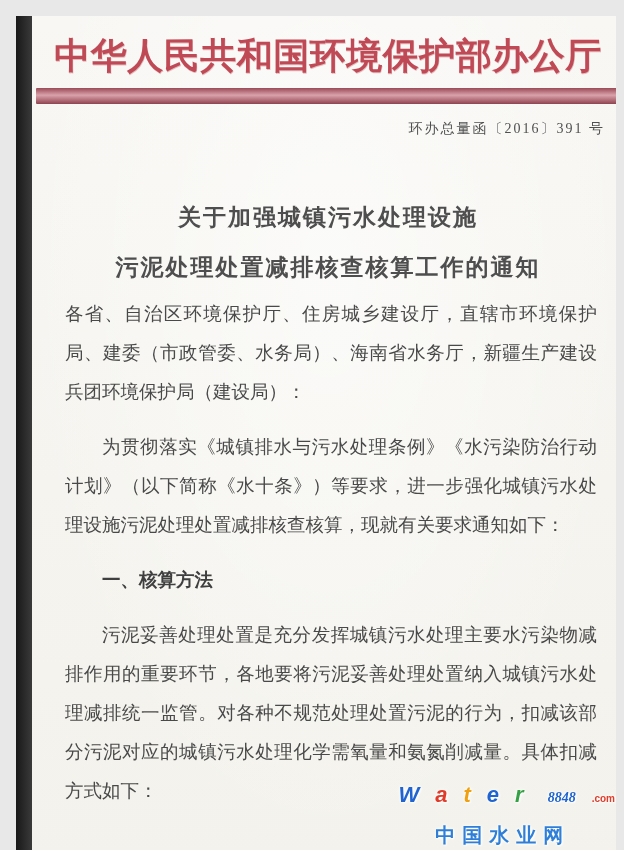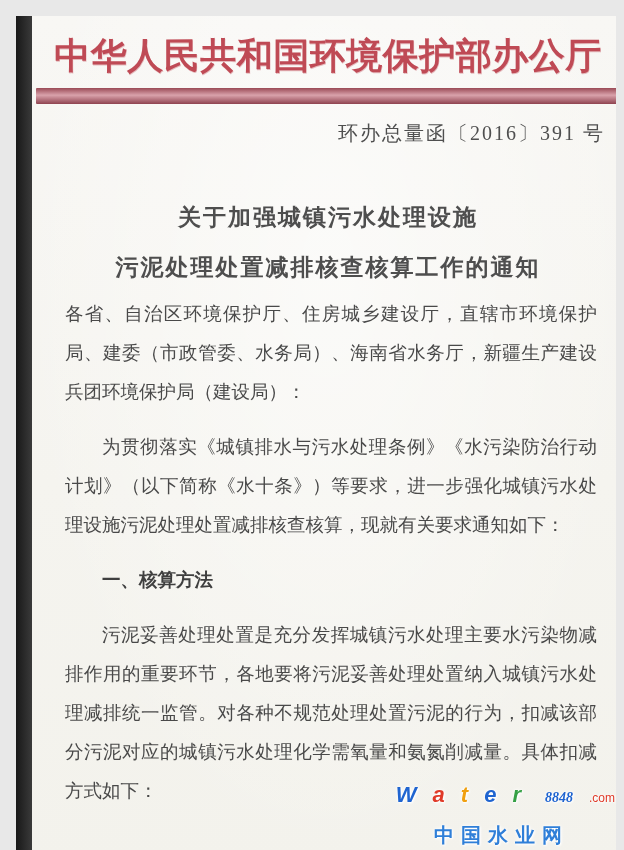--- a/index.html
+++ b/index.html
@@ -38,21 +38,21 @@
   }
 
   .red-rule {
     position: absolute; top: 72px; left: 20px; right: 15px; height: 4px;
     background: linear-gradient(180deg, #9a4a56 0%, #d9a2ab 45%, #8f4350 100%);
     border-radius: 1px;
   }
 
   .doc-number {
     position: absolute; top: 96px; right: 27px;
-    font-size: 20px;
+    font-size: 14px;
     letter-spacing: 2px;
     color: #4f4f4f;
     white-space: nowrap;
   }
 
   .doc-title {
     position: absolute; top: 169px; left: 0; right: 0;
     text-align: center;
     font-size: 23px;
     font-weight: bold;
@@ -79,21 +79,21 @@
     font-family: "Liberation Sans", "DejaVu Sans", sans-serif;
     line-height: 1;
     text-shadow: 0 0 2px #ffffff, 0 0 4px #ffffff, 1px 1px 2px #ffffff;
   }
   .wm-brand { white-space: nowrap; }
   .wm-word { font-size: 22px; font-weight: bold; letter-spacing: 0px; font-style: italic; }
   .wm-number {
     font-size: 14px; font-weight: bold; font-style: italic;
     font-family: "Liberation Serif", "DejaVu Serif", serif;
   }
-  .wm-tld { font-size: 12px; font-weight: normal; vertical-align: baseline; }
+  .wm-tld { font-size: 10px; font-weight: bold; vertical-align: baseline; }
   .wm-site {
     margin-top: 3px;
     font-size: 20px; font-weight: bold;
     letter-spacing: 7px;
     white-space: nowrap;
   }
 </style>
 </head>
 <body>
 

